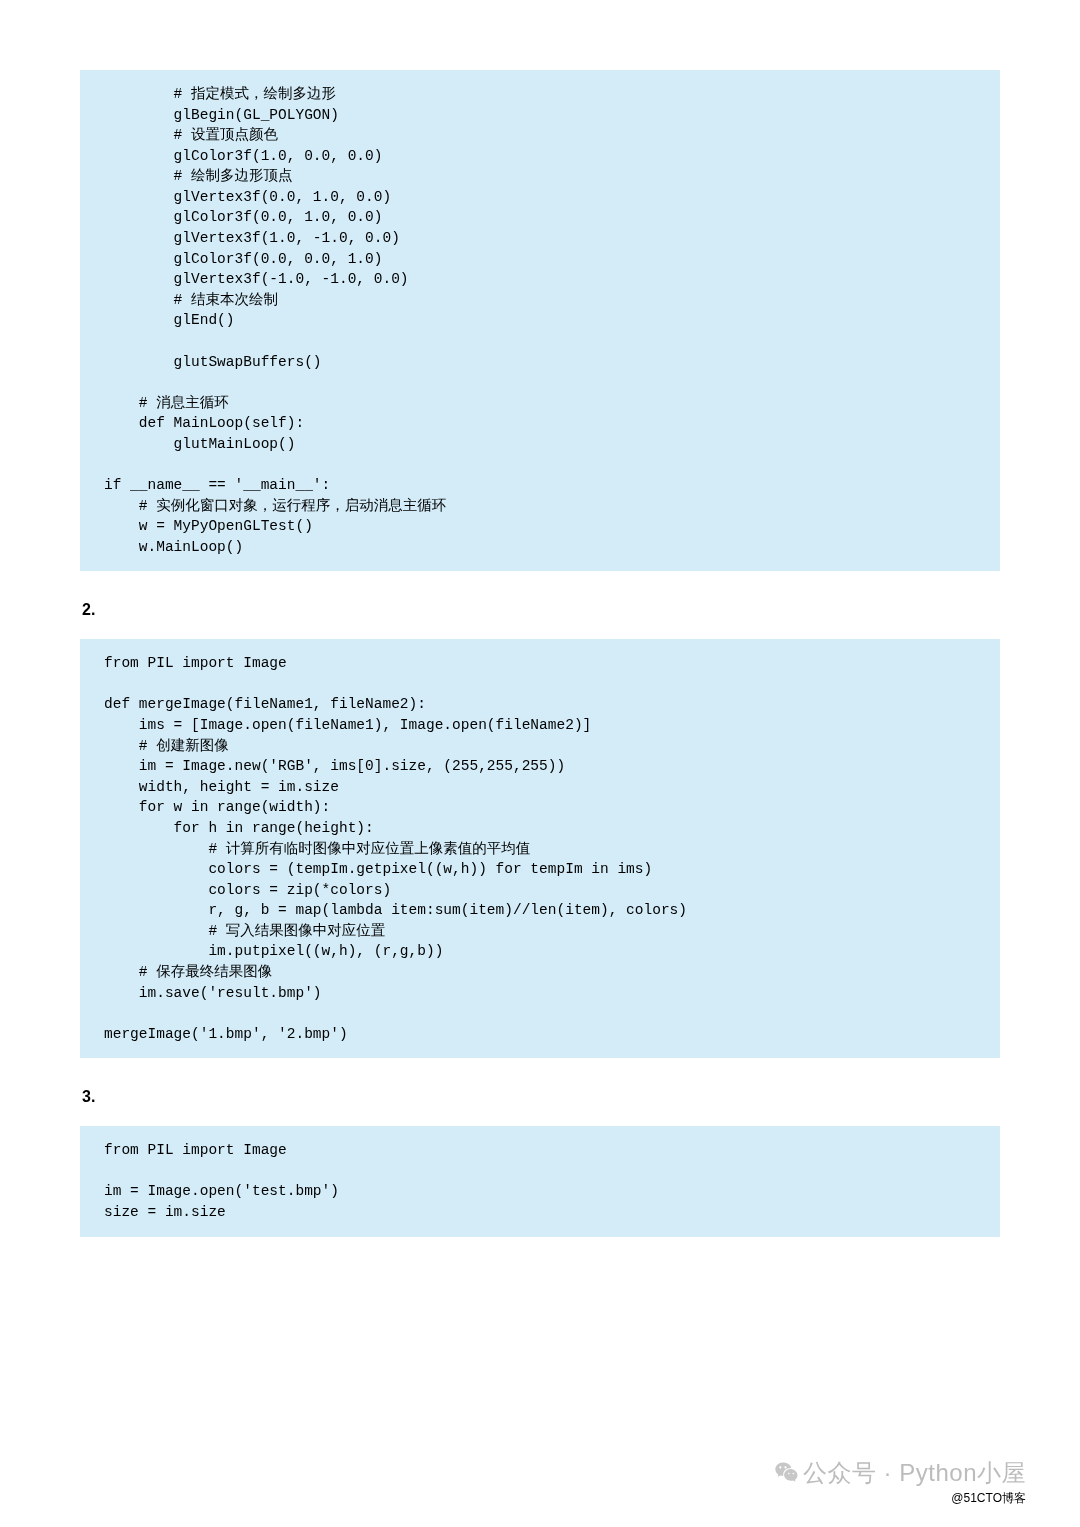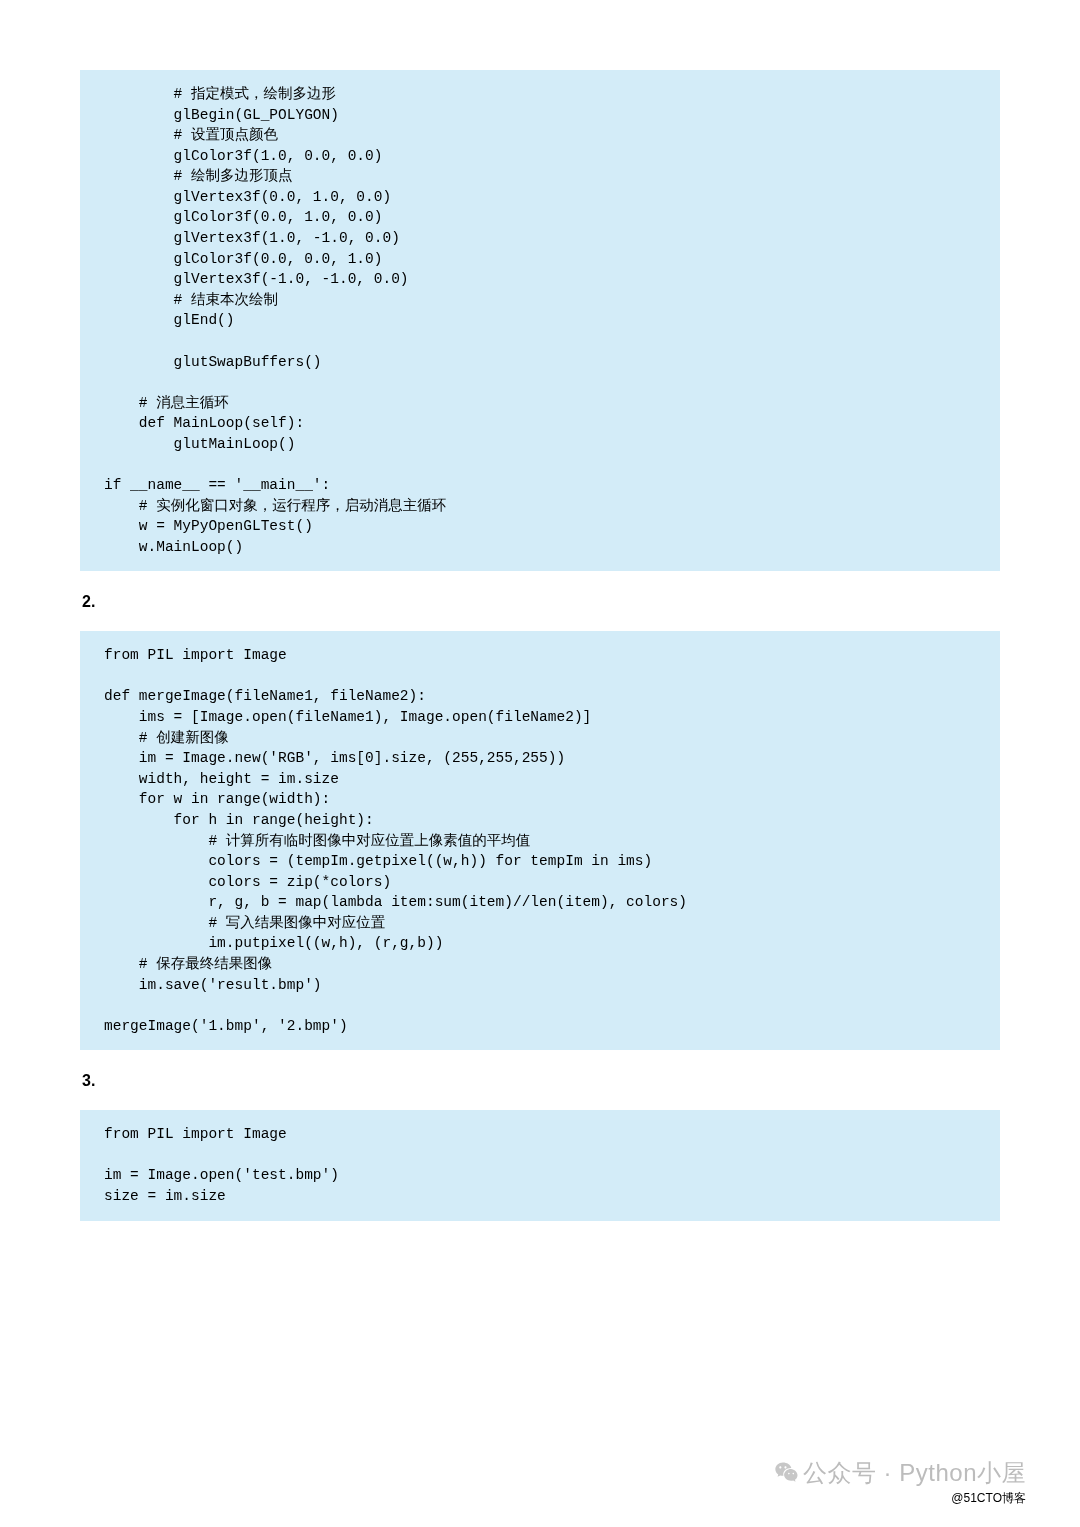--- a/index.html
+++ b/index.html
@@ -7,21 +7,21 @@
       width: 1080px;
       height: 1527px;
       background: #ffffff;
       font-family: -apple-system, BlinkMacSystemFont, "Segoe UI", Arial, sans-serif;
       position: relative;
       padding: 70px 80px 0 80px;
     }
     .code-block {
       background: #d3ecf8;
       padding: 14px 20px 14px 24px;
-      margin-bottom: 22px;
+      margin-bottom: 30px;
       font-family: "Courier New", Consolas, monospace;
       font-size: 14.5px;
       line-height: 1.42;
       color: #000000;
       white-space: pre;
       overflow: hidden;
     }
     .section-number {
       font-weight: 700;
       font-size: 16px;

